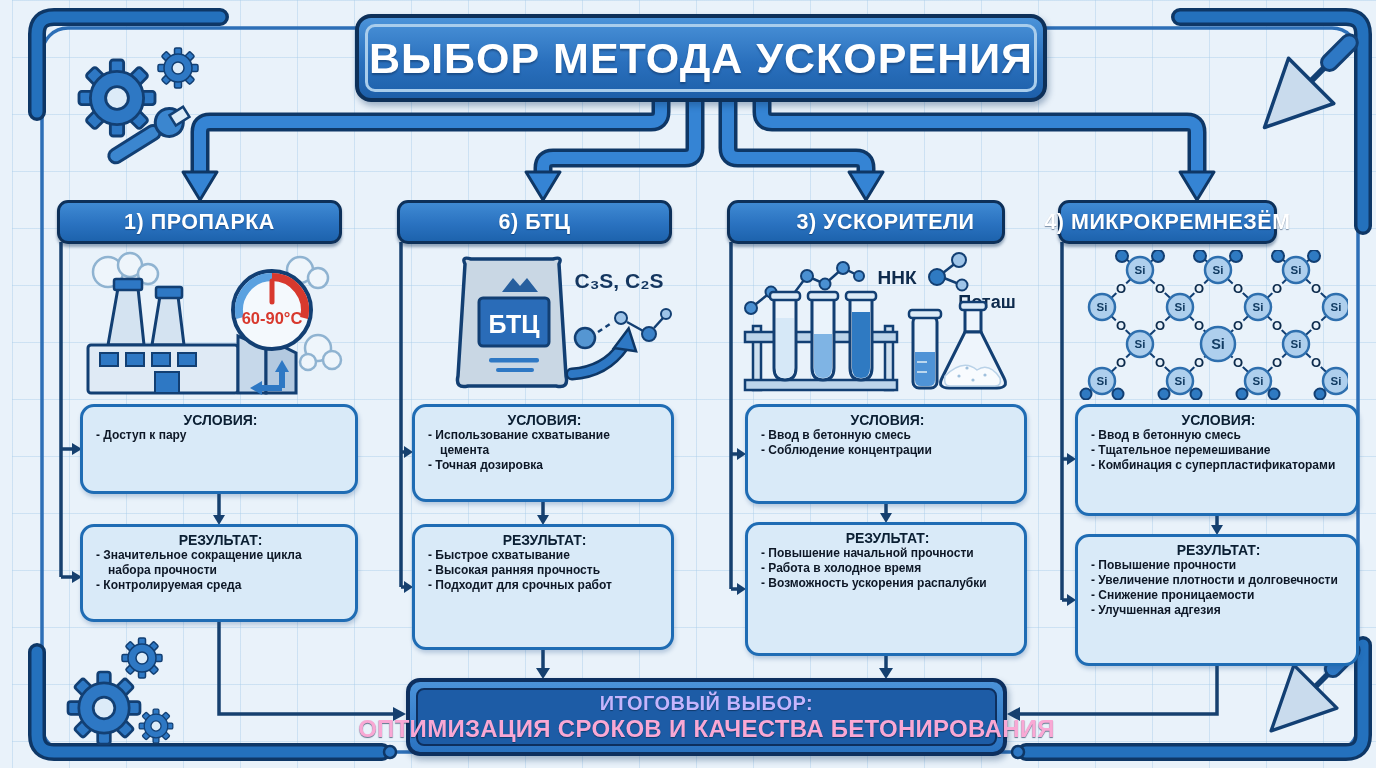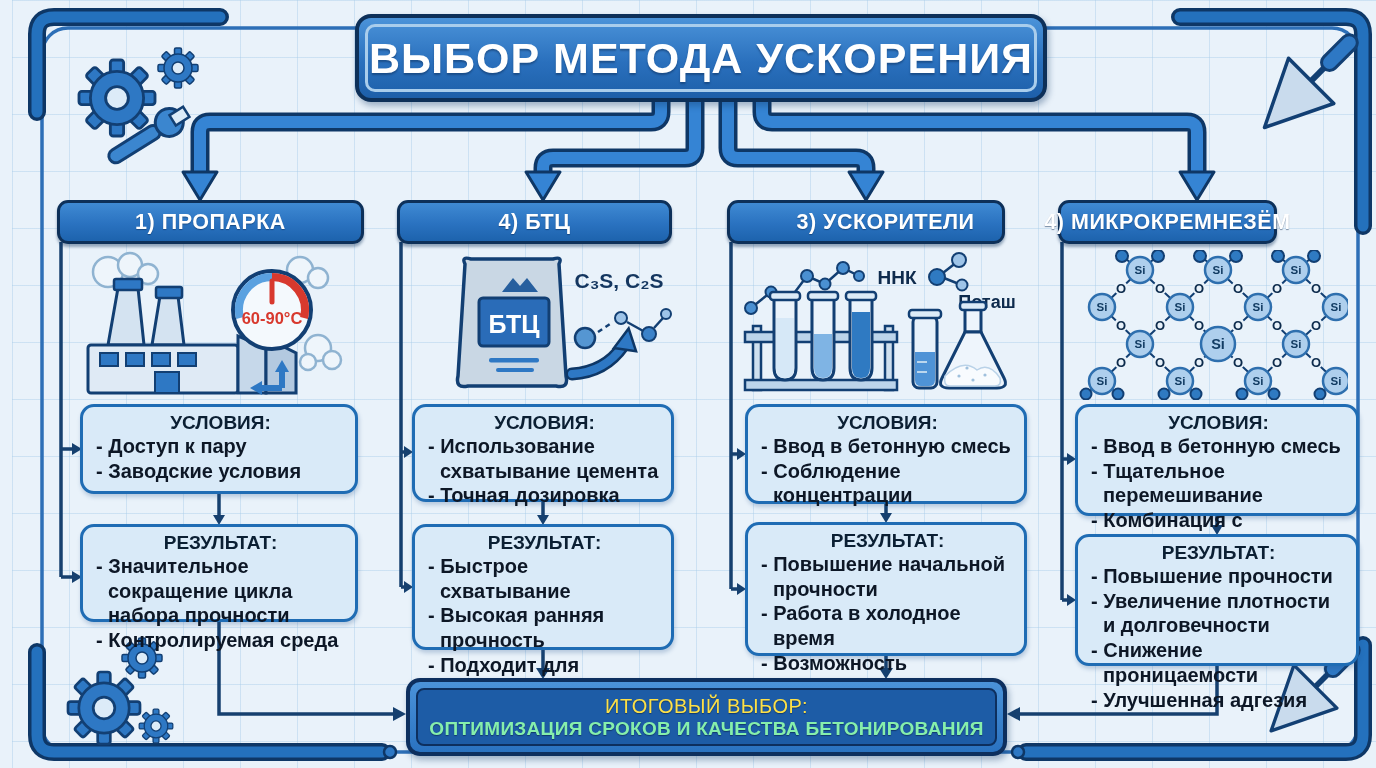--- a/index.html
+++ b/index.html
@@ -31,37 +31,37 @@
     border:3px solid #0d3059;border-radius:11px;box-sizing:border-box;
     display:flex;align-items:center;justify-content:center;
     box-shadow:0 3px 3px rgba(13,48,89,.4);}
   .hdr span{color:#fff;font-weight:700;font-size:21.5px;letter-spacing:.5px;
     text-shadow:0 1px 1px rgba(10,40,80,.5);white-space:nowrap;}
 
   
   .box{position:absolute;z-index:3;background:#d9eaf8;border:3px solid #1f6cb4;border-radius:14px;
     box-sizing:border-box;padding:5px 10px 6px 13px;
     box-shadow:1px 3px 4px rgba(30,80,140,.25);}
-  .box-title{text-align:center;font-weight:700;font-size:19px;color:#0b1f33;line-height:1.15;}
-  .item{font-weight:700;font-size:20px;color:#0d1726;line-height:1.24;
+  .box-title{text-align:center;font-weight:700;font-size:14px;color:#0b1f33;line-height:1.15;}
+  .item{font-weight:700;font-size:12px;color:#0d1726;line-height:1.24;
     padding-left:12px;text-indent:-12px;}
 
   
   .illus{position:absolute;z-index:2;}
 
   
   .final{position:absolute;left:394px;top:678px;width:601px;height:78px;z-index:3;
     background:linear-gradient(180deg,#4b93d9 0%,#2a72c0 100%);
     border:4px solid #0d2f5e;border-radius:14px;box-sizing:border-box;
     box-shadow:2px 4px 6px rgba(14,55,102,.35);}
   .final-inner{position:absolute;inset:6px;background:#1d5ca6;border:2px solid #0d2f5e;border-radius:8px;
     display:flex;flex-direction:column;align-items:center;justify-content:center;}
-  .final-l1{color:#fde047;font-weight:400;font-size:20px;letter-spacing:.5px;line-height:1.2;
+  .final-l1{color:#c4b5fd;font-weight:700;font-size:20px;letter-spacing:.5px;line-height:1.2;
     text-shadow:0 1px 1px rgba(8,35,70,.6);}
-  .final-l2{color:#86efac;font-weight:700;font-size:19px;letter-spacing:.3px;line-height:1.2;
+  .final-l2{color:#f9a8d4;font-weight:700;font-size:24px;letter-spacing:.3px;line-height:1.2;
     text-shadow:0 1px 1px rgba(8,35,70,.6);white-space:nowrap;}
 </style>
 </head>
 <body>
 
 <div id="canvas">
 
   <svg id="overlay" width="1376" height="768" viewBox="0 0 1376 768">
     <defs>
       <g id="gear">
@@ -172,25 +172,25 @@
     <g>
       <use href="#trowel" transform="translate(1290,700) rotate(45) scale(0.95)"></use>
     </g>
   </svg>
 
   <div class="title-box">
     <div class="inner-ring"></div>
     <span class="title-text">ВЫБОР МЕТОДА УСКОРЕНИЯ</span>
   </div>
 
-  <div class="hdr" style="left:45px;width:307px;">
+  <div class="hdr" style="left:45px;width:285px;">
       <span>1) ПРОПАРКА</span>
     </div>
   <div class="hdr" style="left:385px;width:275px;">
-      <span>4) БТЦ</span>
+      <span>6) БТЦ</span>
     </div>
   <div class="hdr" style="left:715px;width:278px;padding-left:39px;">
       <span>3) УСКОРИТЕЛИ</span>
     </div>
   <div class="hdr" style="left:1046px;width:219px;">
       <span>4) МИКРОКРЕМНЕЗЁМ</span>
     </div>
 
   <svg class="illus" style="left:48px;top:250px;" width="284" height="148" viewBox="0 0 284 148">
     <g fill="#eef5fb" stroke="#8fb3d1" stroke-width="2.5">
@@ -404,21 +404,20 @@
       <text x="34" y="135" text-anchor="middle" font-size="11.5" font-weight="700" fill="#123c63">Si</text>
       <text x="112" y="135" text-anchor="middle" font-size="11.5" font-weight="700" fill="#123c63">Si</text>
       <text x="190" y="135" text-anchor="middle" font-size="11.5" font-weight="700" fill="#123c63">Si</text>
       <text x="268" y="135" text-anchor="middle" font-size="11.5" font-weight="700" fill="#123c63">Si</text>
     </g>
   </svg>
 
   <div class="box" style="left:68px;top:404px;width:278px;height:90px;">
     <div class="box-title">УСЛОВИЯ:</div>
     <div class="item">- Доступ к пару</div>
-    <div class="item">- Заводские условия</div>
   </div>
   <div class="box" style="left:68px;top:524px;width:278px;height:98px;">
     <div class="box-title">РЕЗУЛЬТАТ:</div>
     <div class="item">- Значительное сокращение цикла набора прочности</div>
     <div class="item">- Контролируемая среда</div>
   </div>
 
   <div class="box" style="left:400px;top:404px;width:262px;height:98px;">
     <div class="box-title">УСЛОВИЯ:</div>
     <div class="item">- Использование схватывание цемента</div>

